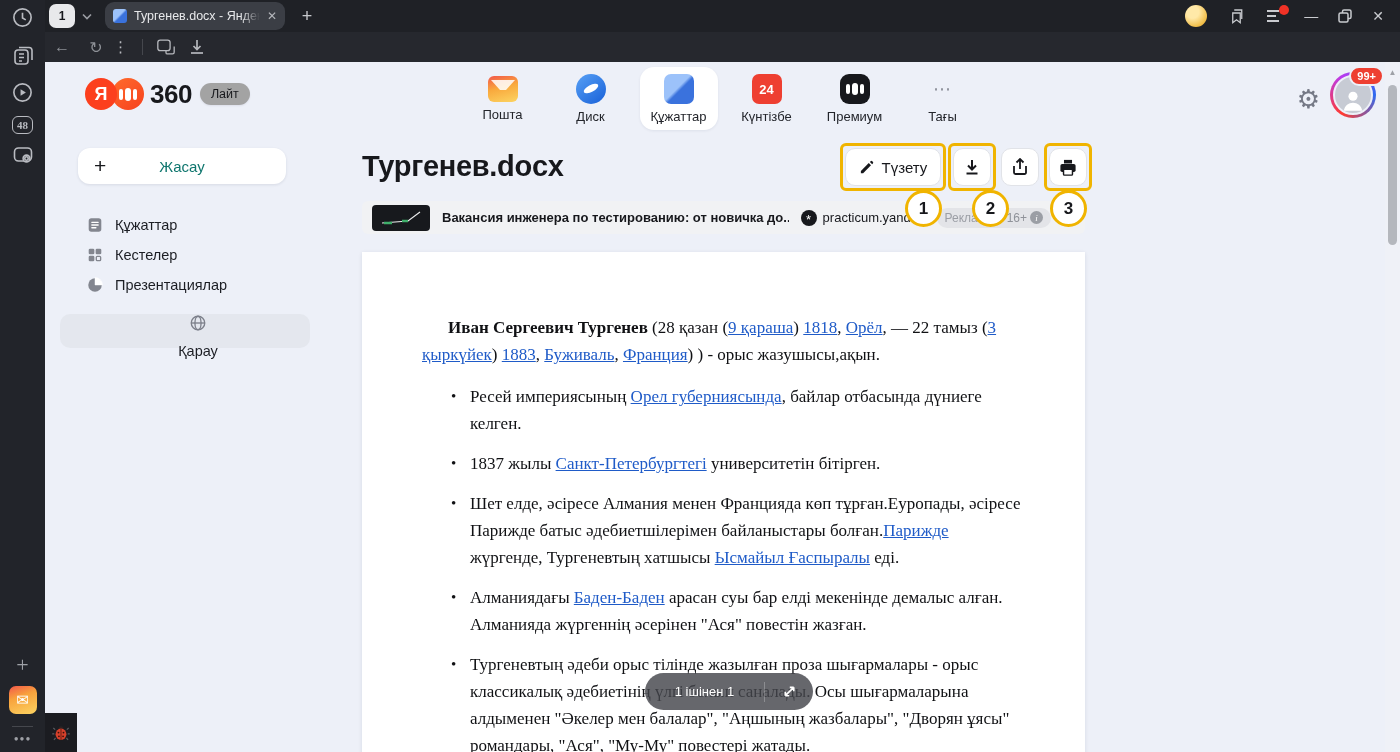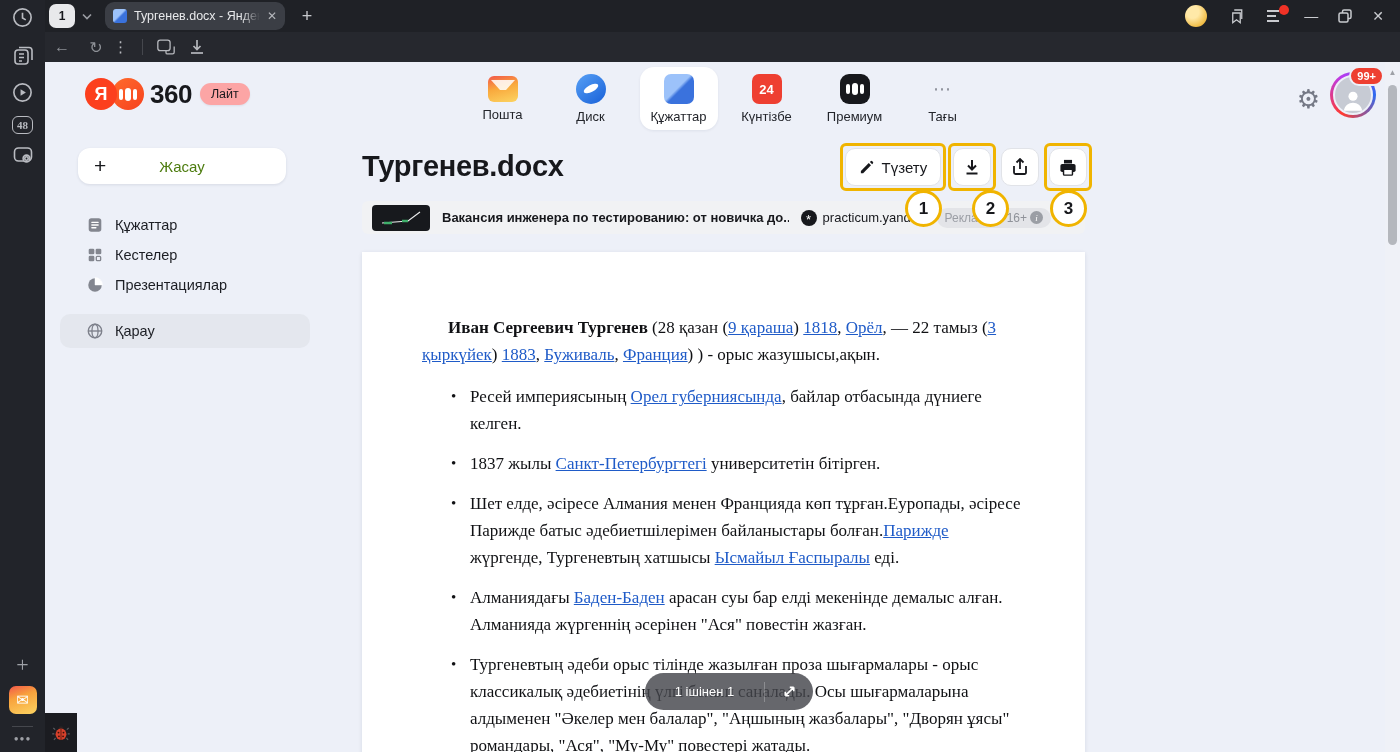--- a/index.html
+++ b/index.html
@@ -41,21 +41,21 @@
   
   .page { position:absolute; left:45px; top:62px; right:0; bottom:0; background:#edf0f8; }
 
   .app-header { position:absolute; left:0; top:0; right:0; height:66px; }
   .logo { position:absolute; left:40px; top:16px; display:flex; align-items:center; }
   .logo-ya { width:32px; height:32px; border-radius:50%; background:#fc3f1d; color:#fff; font-weight:bold; font-size:18px; display:flex; align-items:center; justify-content:center; z-index:2; }
   .logo-360ic { width:32px; height:32px; border-radius:50%; background:linear-gradient(140deg,#ff6b2c,#f7421e); margin-left:-5px; display:flex; align-items:center; justify-content:center; gap:2px; }
   .logo-360ic i { display:block; width:4px; height:11px; background:#fff; border-radius:3px; }
   .logo-360ic i:nth-child(2){ width:6px; height:13px; }
   .logo-brand { font-size:26px; font-weight:bold; color:#17181c; margin-left:6px; letter-spacing:-0.5px; }
-  .logo-badge { margin-left:8px; background:#fca5a5; border-radius:12px; padding:4px 11px; font-size:12.5px; color:#17181c; box-shadow:0 1px 2px rgba(20,30,60,.08); }
+  .logo-badge { margin-left:8px; background:#a3a3a3; border-radius:12px; padding:4px 11px; font-size:12.5px; color:#17181c; box-shadow:0 1px 2px rgba(20,30,60,.08); }
 
   .app-nav { position:absolute; left:50%; transform:translateX(-50%); top:5px; display:flex; align-items:flex-start; gap:10px; }
   .nav-item { width:78px; display:flex; flex-direction:column; align-items:center; gap:5px; padding:7px 4px 6px; border-radius:14px;text-align:center; }
   .nav-item.active { background:#fff; box-shadow:0 1px 3px rgba(20,30,60,.07); }
   .nav-label { font-size:13px; color:#23252b; white-space:nowrap; }
   .ic-mail { width:30px; height:26px; margin-top:2px; border-radius:6px; background:linear-gradient(165deg,#f2574b 0%,#f9a93d 45%,#fcd462 100%); position:relative; overflow:hidden; }
   .ic-mail::after { content:""; position:absolute; left:3px; right:3px; top:4px; height:14px; border-left:9px solid transparent; border-right:9px solid transparent; border-top:10px solid rgba(255,255,255,.85); width:6px; margin:auto; }
   .ic-disk { width:30px; height:30px; border-radius:50%; background:linear-gradient(140deg,#57a0f5,#1860d8); position:relative; }
   .ic-disk::after { content:""; position:absolute; left:7px; top:11px; width:16px; height:7px; border-radius:50%; background:#fff; transform:rotate(-28deg); }
   .ic-docs { width:30px; height:30px; border-radius:7px; background:linear-gradient(135deg,#9cc2fa 0%,#9cc2fa 46%,#3a72dd 54%,#3a72dd 100%); }
@@ -66,24 +66,24 @@
   .ic-more { height:30px; display:flex; align-items:center; justify-content:center; color:#8d909a; font-size:18px; letter-spacing:1px; }
   .gear { position:absolute; right:80px; top:22px; font-size:26px; color:#757986; }
   .avatar-wrap { position:absolute; right:24px; top:10px; width:46px; height:46px; }
   .avatar-ring { width:46px; height:46px; border-radius:50%; background:conic-gradient(from 210deg,#ff3b30,#b93bf0,#2f6bf0,#ff3b30); display:flex; align-items:center; justify-content:center; }
   .avatar-inner { width:40px; height:40px; border-radius:50%; background:#c7cbd4; border:2px solid #edf0f8; display:flex; align-items:flex-end; justify-content:center; overflow:hidden; }
   .avatar-badge { position:absolute; right:-8px; top:-6px; background:#ee3f31; color:#fff; font-size:11px; font-weight:bold; border-radius:10px; padding:2px 6px; border:2px solid #edf0f8; }
 
   .side-panel { position:absolute; left:15px; top:86px; width:250px; }
   .create-btn { margin-left:18px; width:208px; height:36px; background:#fff; border-radius:12px; box-shadow:0 1px 3px rgba(20,30,60,.10); display:flex; align-items:center; position:relative; }
   .create-btn .plus { position:absolute; left:16px; font-size:21px; font-weight:300; color:#17181c; }
-  .create-btn .lbl { width:100%; text-align:center; font-size:15px; color:#4d7c0f; }
+  .create-btn .lbl { width:100%; text-align:center; font-size:15px; color:#0f766e; }
   .sp-list { margin-top:26px; }
   .sp-item { display:flex; align-items:center; gap:11px; height:30px; padding:0 0 0 26px; font-size:14.5px; color:#1c1e24; border-radius:10px; }
-  .sp-item.active { background:#e4e7ee; height:34px; margin-top:14px; }
+  .sp-item.active { background:#e4e7ee; height:34px; margin-top:14px;flex-direction:column; }
   .sp-item svg { flex:none; }
 
   
   .main { position:absolute; left:317px; top:80px; width:723px; height:610px; }
   .doc-title { position:absolute; left:0; top:8px; font-size:29px; font-weight:bold; color:#17181c; letter-spacing:-0.3px; }
   .actions { position:absolute; right:-7px; top:1px; display:flex; align-items:center; }
   .hl { border:3px solid #f0b400; border-radius:6px; padding:2px; }
   .btn { background:#fff; border:1px solid #e1e3e8; border-radius:10px; height:38px; display:flex; align-items:center; justify-content:center; }
   .btn-edit { width:96px; gap:8px; font-size:15px; color:#17181c; }
   .btn-sq { width:38px; }

